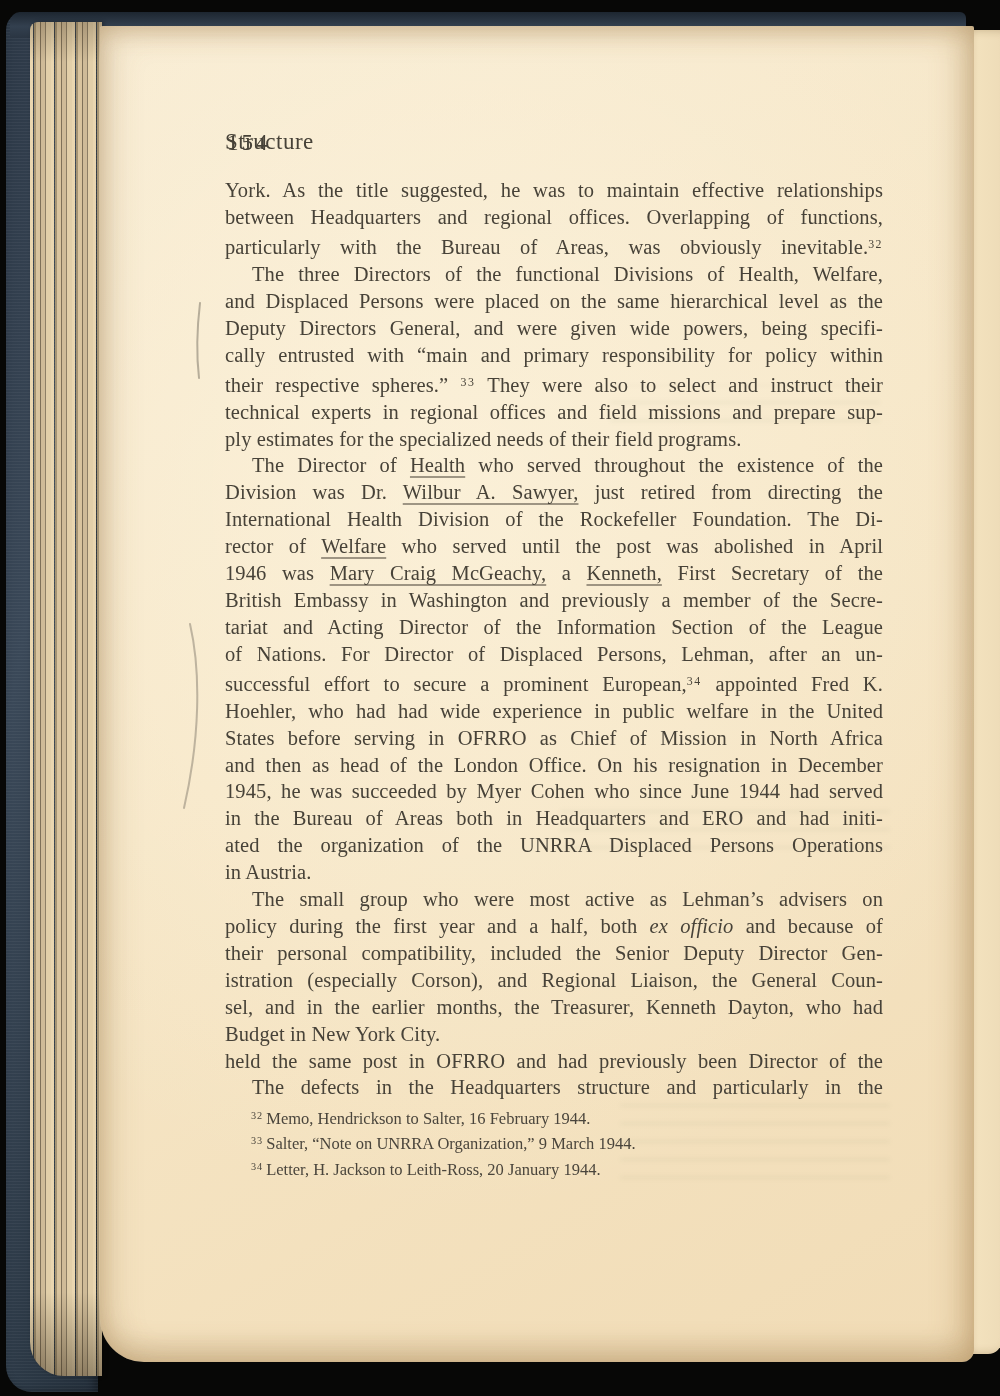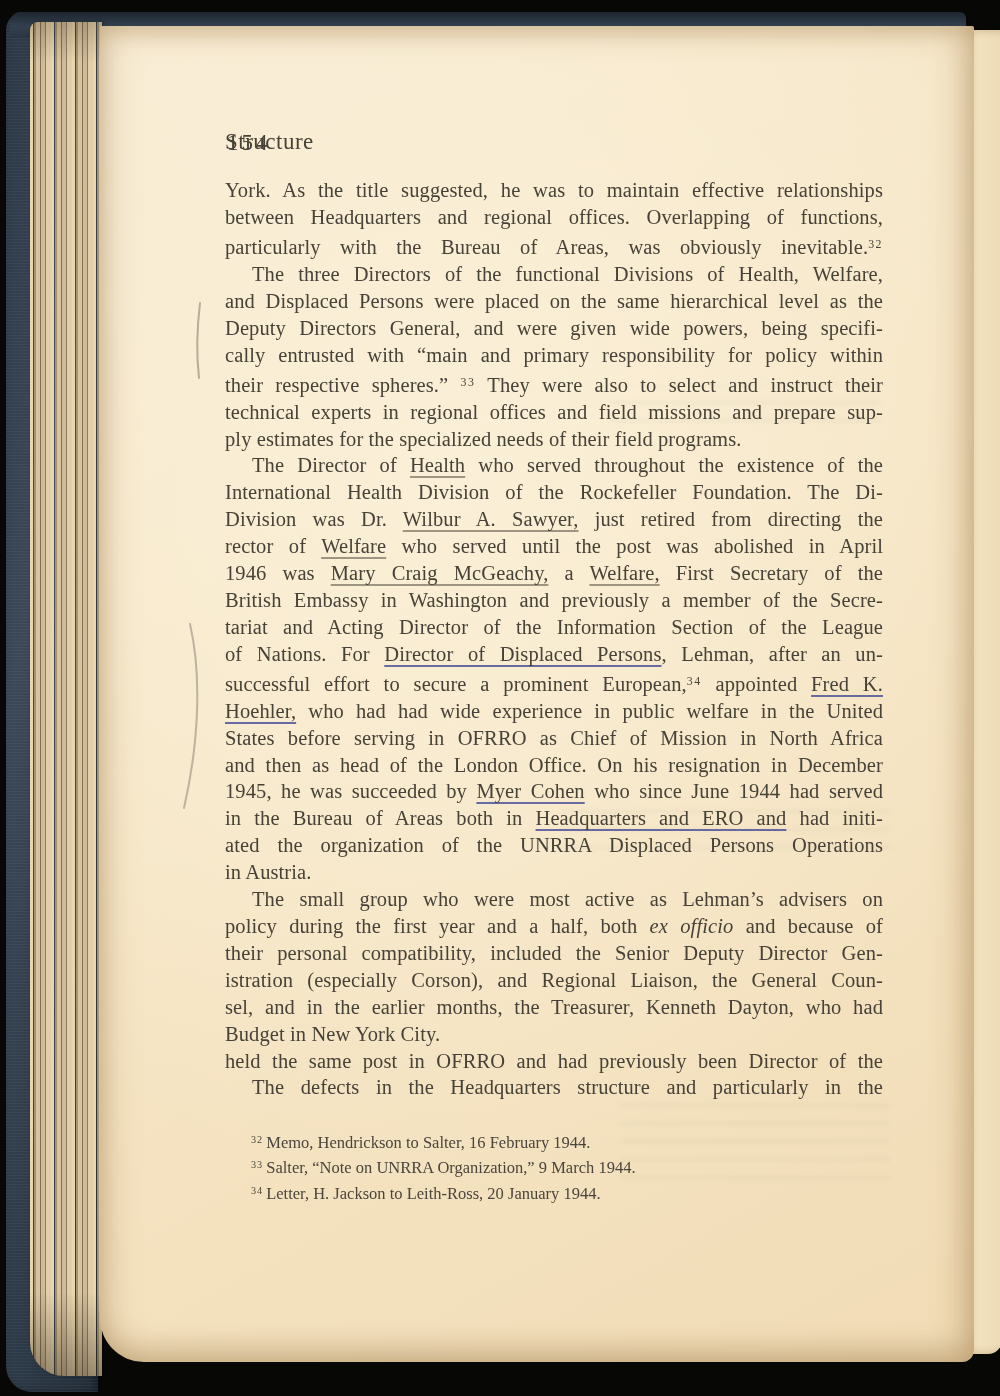--- a/index.html
+++ b/index.html
@@ -58,23 +58,23 @@
   .page-number{position:absolute;left:2px;top:0;letter-spacing:3px;}
   .running-title{position:absolute;left:0;right:4px;top:-1px;text-align:left;letter-spacing:.5px;}
   .body-text{margin-top:15px;font-size:20.5px;line-height:26.9px;letter-spacing:.1px;}
   .bline{width:658px;text-align:justify;text-align-last:justify;}
   .bline.nojust{text-align-last:left;}
   .bline.indent{text-indent:27px;}
   .s-sp{font-size:.58em;vertical-align:.52em;letter-spacing:1.5px;}
   .s-it{font-style:italic;}
   .s-pu{text-decoration:underline;text-decoration-thickness:2px;text-underline-offset:4px;
         text-decoration-color:rgba(122,114,98,.72);text-decoration-skip-ink:none;}
-  .s-iu{text-decoration:underline;text-decoration-thickness:2px;text-underline-offset:4px;
+  .s-iu{text-decoration-thickness:2px;text-underline-offset:4px;
         text-decoration-color:rgba(78,85,155,.85);text-decoration-skip-ink:none;}
-  .footnotes{margin-top:28px;padding-left:26px;font-size:16.5px;line-height:22px;color:#4a453c;}
+  .footnotes{margin-top:4px;padding-left:26px;font-size:16.5px;line-height:22px;color:#4a453c;}
   .fnote .fn-sup{font-size:.62em;vertical-align:.5em;letter-spacing:1px;margin-right:3px;}
   
   .margin-marks{position:absolute;inset:0;pointer-events:none;}
   .bleed{position:absolute;filter:blur(2px);opacity:.55;pointer-events:none;
     background:repeating-linear-gradient(0deg,transparent 0 15px,rgba(112,128,96,.14) 15px 18px);}
   .bleed1{left:510px;top:359px;width:270px;height:52px;}
   .bleed2{left:460px;top:776px;width:330px;height:62px;}
   .bleed3{left:520px;top:1072px;width:270px;height:96px;}
 </style>
 </head>
@@ -100,24 +100,24 @@
         <div class="bline"><span>between Headquarters and regional offices. Overlapping of functions,</span></div>
         <div class="bline"><span>particularly with the Bureau of Areas, was obviously inevitable.</span><span class="s-sp">32</span></div>
         <div class="bline indent"><span>The three Directors of the functional Divisions of Health, Welfare,</span></div>
         <div class="bline"><span>and Displaced Persons were placed on the same hierarchical level as the</span></div>
         <div class="bline"><span>Deputy Directors General, and were given wide powers, being specifi-</span></div>
         <div class="bline"><span>cally entrusted with “main and primary responsibility for policy within</span></div>
         <div class="bline"><span>their respective spheres.” </span><span class="s-sp">33</span><span> They were also to select and instruct their</span></div>
         <div class="bline"><span>technical experts in regional offices and field missions and prepare sup-</span></div>
         <div class="bline nojust"><span>ply estimates for the specialized needs of their field programs.</span></div>
         <div class="bline indent"><span>The Director of </span><span class="s-pu">Health</span><span> who served throughout the existence of the</span></div>
+        <div class="bline"><span>Division was Dr. </span><span class="s-pu">Wilbur A. Sawyer,</span><span> just retired from directing the</span></div>
         <div class="bline"><span>International Health Division of the Rockefeller Foundation. The Di-</span></div>
-        <div class="bline"><span>Division was Dr. </span><span class="s-pu">Wilbur A. Sawyer,</span><span> just retired from directing the</span></div>
         <div class="bline"><span>rector of </span><span class="s-pu">Welfare</span><span> who served until the post was abolished in April</span></div>
-        <div class="bline"><span>1946 was </span><span class="s-pu">Mary Craig McGeachy,</span><span> a </span><span class="s-pu">Welfare,</span><span> First Secretary of the</span></div>
+        <div class="bline"><span>1946 was </span><span class="s-pu">Mary Craig McGeachy,</span><span> a </span><span class="s-pu">Kenneth,</span><span> First Secretary of the</span></div>
         <div class="bline"><span>British Embassy in Washington and previously a member of the Secre-</span></div>
         <div class="bline"><span>tariat and Acting Director of the Information Section of the League</span></div>
         <div class="bline"><span>of Nations. For </span><span class="s-iu">Director of Displaced Persons</span><span>, Lehman, after an un-</span></div>
         <div class="bline"><span>successful effort to secure a prominent European,</span><span class="s-sp">34</span><span> appointed </span><span class="s-iu">Fred K.</span></div>
         <div class="bline"><span class="s-iu">Hoehler,</span><span> who had had wide experience in public welfare in the United</span></div>
         <div class="bline"><span>States before serving in OFRRO as Chief of Mission in North Africa</span></div>
         <div class="bline"><span>and then as head of the London Office. On his resignation in December</span></div>
         <div class="bline"><span>1945, he was succeeded by </span><span class="s-iu">Myer Cohen</span><span> who since June 1944 had served</span></div>
         <div class="bline"><span>in the Bureau of Areas both in </span><span class="s-iu">Headquarters and ERO and</span><span> had initi-</span></div>
         <div class="bline"><span>ated the organization of the UNRRA Displaced Persons Operations</span></div>

